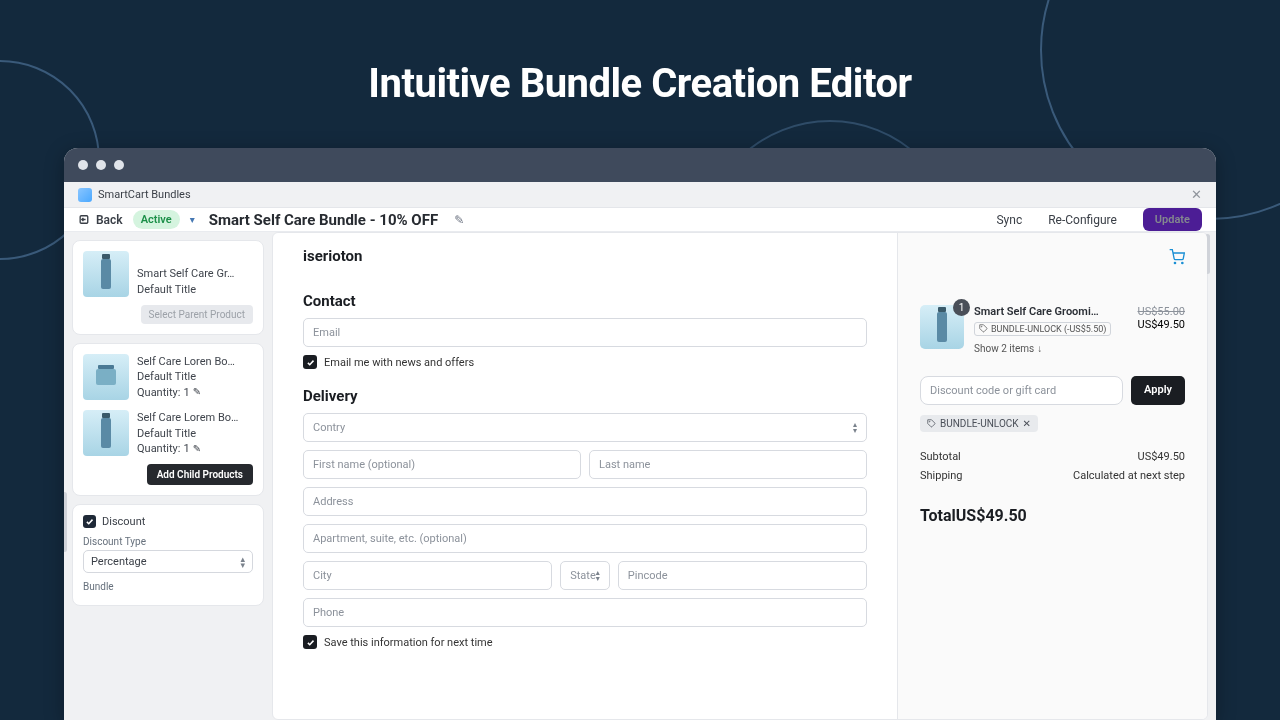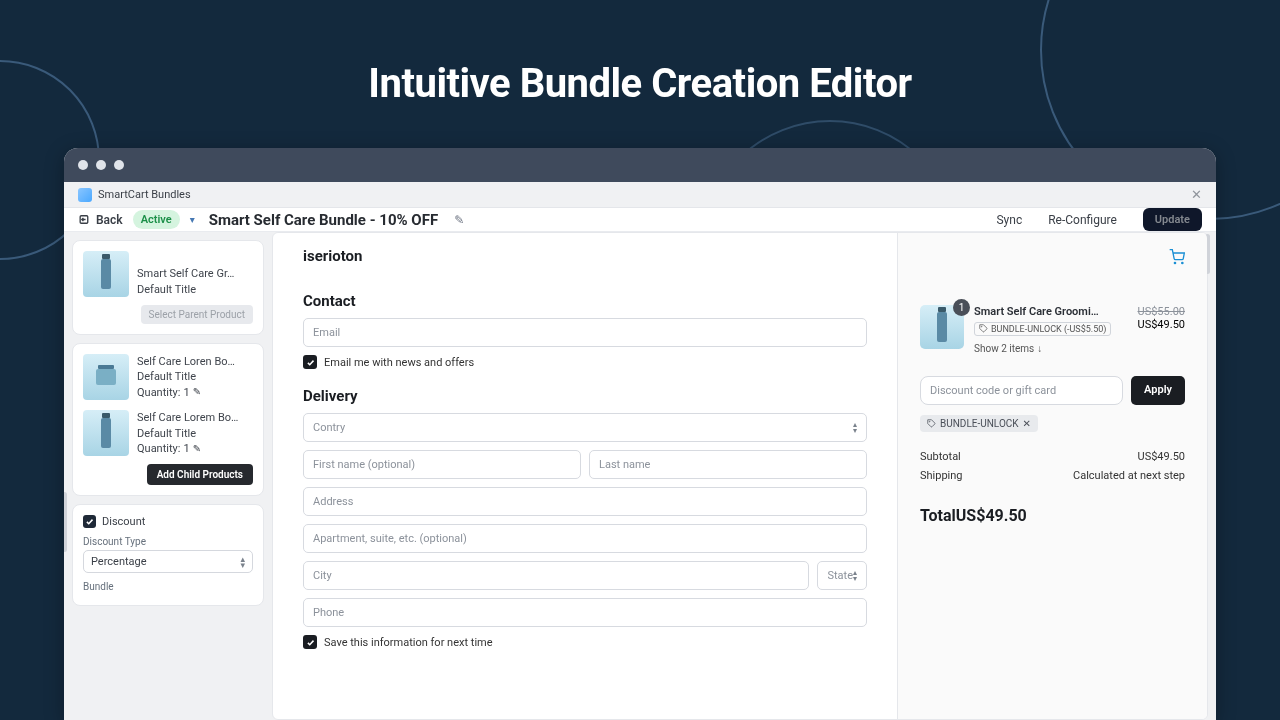--- a/index.html
+++ b/index.html
@@ -24,21 +24,21 @@
 
 .toolbar { height: 24px; background: #fff; display: flex; align-items: center; padding: 8px 14px; gap: 10px; border-bottom: 1px solid #e9ebef; }
 .back { display: flex; align-items: center; gap: 5px; font-size: 12px; font-weight: 600; color: #3a3f47; cursor: pointer; }
 .back svg { width: 13px; height: 13px; }
 .pill { background: #d5f4df; color: #1a8f47; font-size: 11px; font-weight: 600; padding: 3px 8px; border-radius: 10px; display: inline-flex; align-items: center; gap: 4px; }
 .chev { color:#4678b3; font-size:10px; }
 .title { font-size: 15px; font-weight: 700; color: #272b31; margin-left: 4px; }
 .pencil { color:#6b7280; font-size:12px; margin-left:6px; }
 .sp { flex: 1; }
 .tb-link { font-size: 12px; color: #3a3f47; cursor: pointer; margin-right: 16px; }
-.update-btn { background: #0f172a; color: #84888f; font-size: 11px; font-weight: 600; padding: 5px 12px; border-radius: 6px; }
+.update-btn { background: #4c1d95; color: #84888f; font-size: 11px; font-weight: 600; padding: 5px 12px; border-radius: 6px; }
 
 .main { flex: 1; display: flex; }
 
 .sidebar { width: 208px; padding: 8px; overflow-y: auto; background: #f0f1f3; }
 .card { background: #fff; border-radius: 8px; padding: 10px; margin-bottom: 8px; border: 1px solid #e5e7eb; }
 .prod { display: flex; gap: 8px; align-items: flex-end; }
 .thumb { width: 46px; height: 46px; border-radius: 4px; background: linear-gradient(180deg,#d6eef7 0%,#a8d4e5 100%); display: flex; align-items: center; justify-content: center; flex-shrink: 0; }
 .bottle { width: 10px; height: 30px; background: #5a8aa5; border-radius: 2px; position: relative; }
 .bottle::before { content: ''; position: absolute; top: -5px; left: 1px; width: 8px; height: 5px; background: #3a5a6a; border-radius: 1px; }
 .jar { width: 20px; height: 16px; background: #7aafc5; border-radius: 2px; position: relative; }
@@ -254,20 +254,23 @@
               <div class="inp">
                   <span>City</span>
                 </div>
               <div class="selbx" style="flex:1">
                 <span>State</span>
                 <span class="ar2">
                     <span>▴</span>
                     <span>▾</span>
                   </span>
               </div>
+              <div class="inp">
+                  <span>Pincode</span>
+                </div>
             </div>
             <div class="inp">
                 <span>Phone</span>
               </div>
             <div class="chk2" style="margin-bottom:0">
               <div class="cb2">
                   <svg viewBox="0 0 24 24" width="9" height="9" fill="none" stroke="#fff" stroke-width="4">
                     <polyline points="5 13 10 18 20 7"></polyline>
                   </svg>
                 </div>

